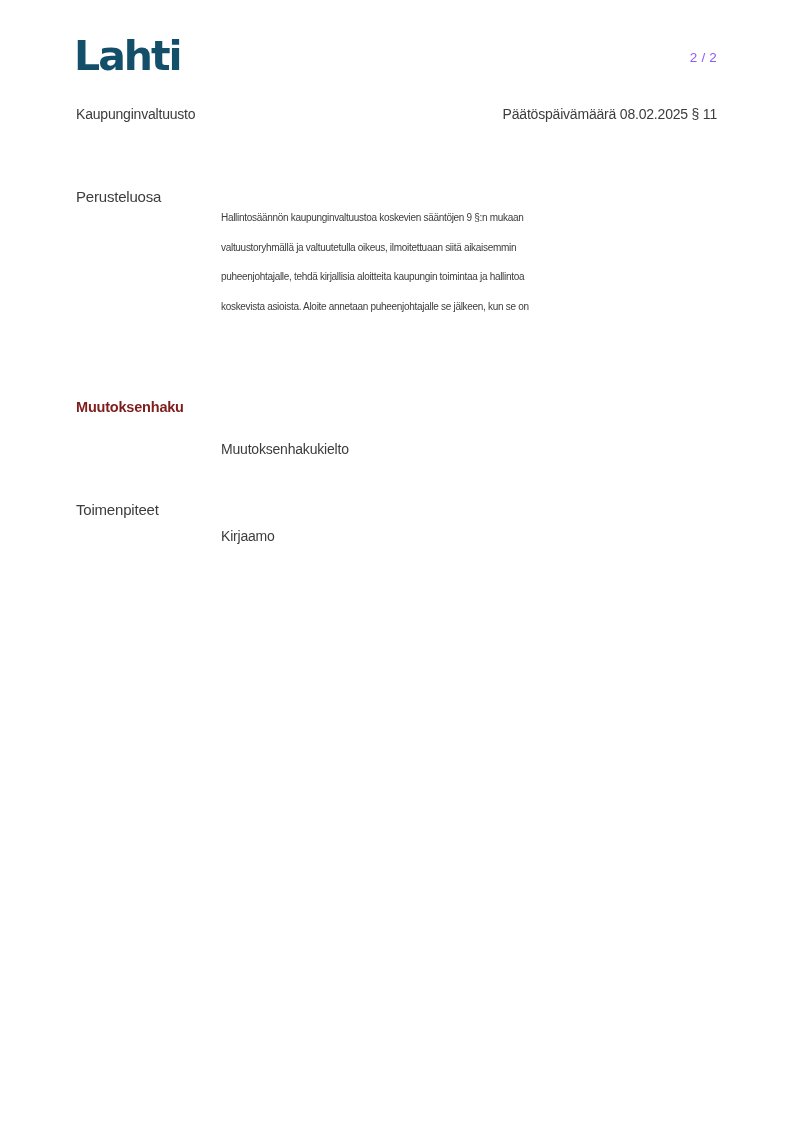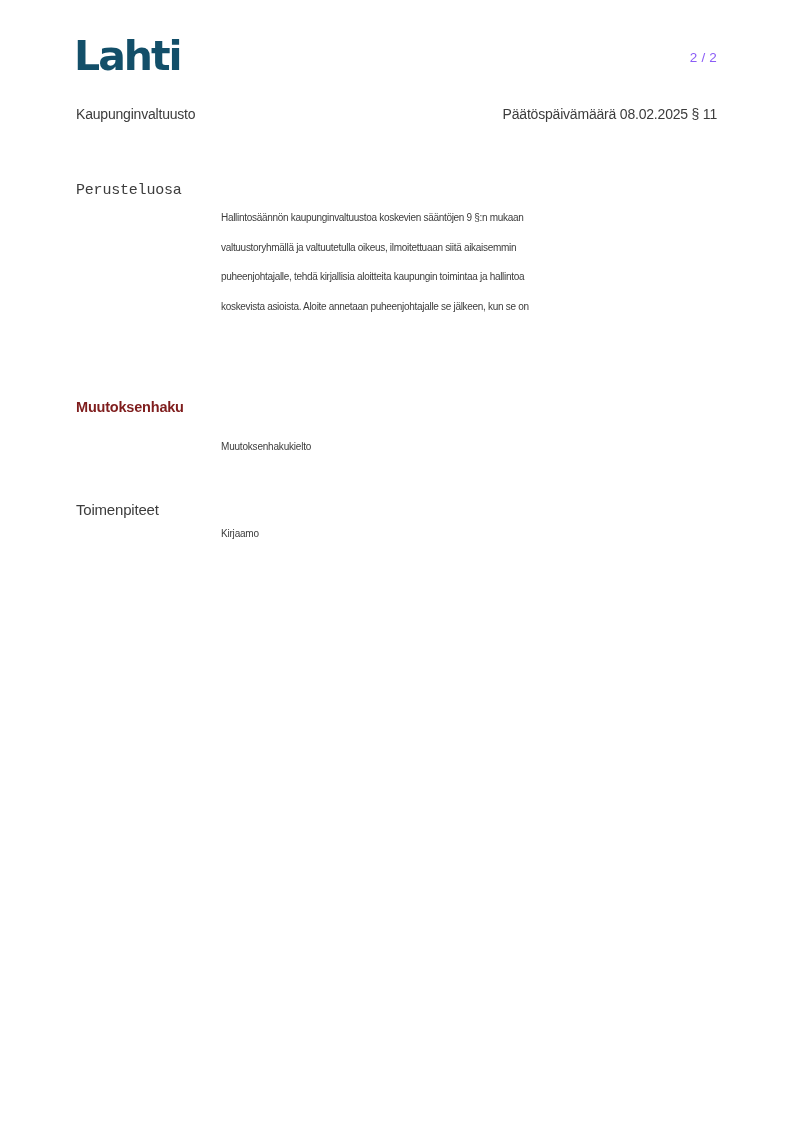--- a/index.html
+++ b/index.html
@@ -60,38 +60,38 @@
   .body-block {
     left: 221px;
     top: 203px;
     font-size: 10px;
     letter-spacing: -0.3px;
     line-height: 29.5px;
     white-space: nowrap;
   }
   .indent-text {
     left: 221px;
-    font-size: 10px;
+    font-size: 14px;
     letter-spacing: -0.2px;
   }
 </style>
 </head>
 <body>
 
 <div class="page">
 
   <div class="abs logo">Lahti</div>
 
   <div class="abs page-number">2 / 2</div>
 
   <div class="abs header-row-left">Kaupunginvaltuusto</div>
 
   <div class="abs header-row-right">Päätöspäivämäärä 08.02.2025 § 11</div>
 
-  <div class="abs section-label" style="top:182px;font-family:Liberation Mono, monospace;">Perusteluosa</div>
+  <div class="abs section-label" style="top:188px;">Perusteluosa</div>
 
   <div class="abs body-block">
     <div>Hallintosäännön kaupunginvaltuustoa koskevien sääntöjen 9 §:n mukaan</div>
     <div>valtuustoryhmällä ja valtuutetulla oikeus, ilmoitettuaan siitä aikaisemmin</div>
     <div>puheenjohtajalle, tehdä kirjallisia aloitteita kaupungin toimintaa ja hallintoa</div>
     <div>koskevista asioista. Aloite annetaan puheenjohtajalle se jälkeen, kun se on</div>
   </div>
 
   <div class="abs section-label bold" style="top:399px;">Muutoksenhaku</div>
 

